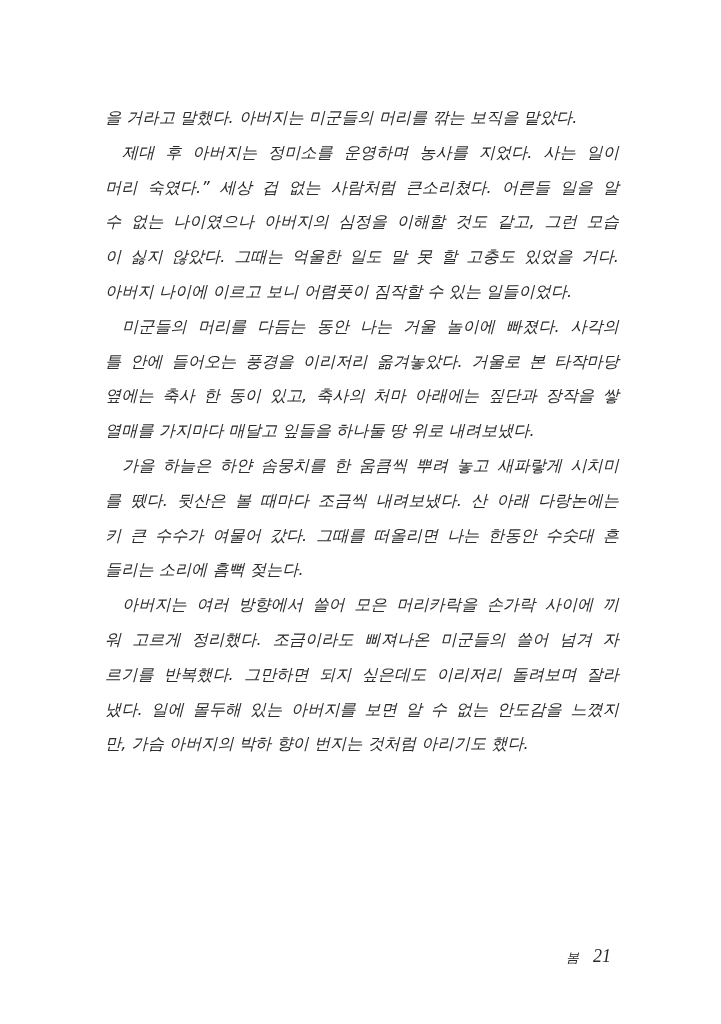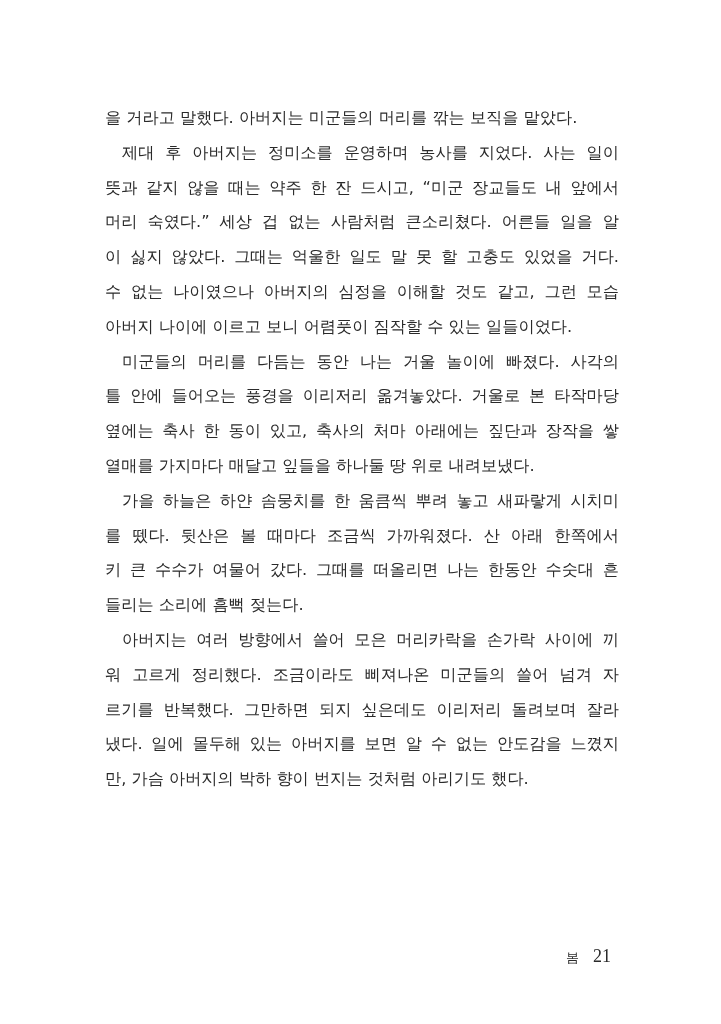--- a/index.html
+++ b/index.html
@@ -15,20 +15,21 @@
       font-family: "DejaVu Sans", "Liberation Sans", sans-serif;
       color: #2a2a2a;
     }
     .page {
       position: absolute;
       left: 0;
       top: 0;
       width: 721px;
       height: 1024px;
       background: #ffffff;
+      font-style: italic;
     }
     .body-text {
       position: absolute;
       left: 105px;
       top: 101px;
       width: 514px;
     }
     .line {
       height: 34.8px;
       line-height: 34.8px;
@@ -63,31 +64,30 @@
       text-align: right;
     }
   </style>
 </head>
 <body>
 
 <div class="page">
   <div class="body-text">
     <div class="line last">을 거라고 말했다. 아버지는 미군들의 머리를 깎는 보직을 맡았다.</div>
     <div class="line indent">제대 후 아버지는 정미소를 운영하며 농사를 지었다. 사는 일이</div>
-    <div class="line">뜻과 같지 않을 때는 약주 한 잔 드시고, “미군 장교들도 내 앞에서</div>
     <div class="line">머리 숙였다.” 세상 겁 없는 사람처럼 큰소리쳤다. 어른들 일을 알</div>
+    <div class="line">수 없는 나이였으나 아버지의 심정을 이해할 것도 같고, 그런 모습</div>
     <div class="line">이 싫지 않았다. 그때는 억울한 일도 말 못 할 고충도 있었을 거다.</div>
-    <div class="line">수 없는 나이였으나 아버지의 심정을 이해할 것도 같고, 그런 모습</div>
     <div class="line last">아버지 나이에 이르고 보니 어렴풋이 짐작할 수 있는 일들이었다.</div>
     <div class="line indent">미군들의 머리를 다듬는 동안 나는 거울 놀이에 빠졌다. 사각의</div>
     <div class="line">틀 안에 들어오는 풍경을 이리저리 옮겨놓았다. 거울로 본 타작마당</div>
     <div class="line">옆에는 축사 한 동이 있고, 축사의 처마 아래에는 짚단과 장작을 쌓</div>
     <div class="line last">열매를 가지마다 매달고 잎들을 하나둘 땅 위로 내려보냈다.</div>
     <div class="line indent">가을 하늘은 하얀 솜뭉치를 한 움큼씩 뿌려 놓고 새파랗게 시치미</div>
-    <div class="line">를 뗐다. 뒷산은 볼 때마다 조금씩 가까워졌다. 산 아래 한쪽에서</div>
+    <div class="line">를 뗐다. 뒷산은 볼 때마다 조금씩 내려보냈다. 산 아래 다랑논에는</div>
     <div class="line">키 큰 수수가 여물어 갔다. 그때를 떠올리면 나는 한동안 수숫대 흔</div>
     <div class="line last">들리는 소리에 흠뻑 젖는다.</div>
     <div class="line indent">아버지는 여러 방향에서 쓸어 모은 머리카락을 손가락 사이에 끼</div>
     <div class="line">워 고르게 정리했다. 조금이라도 삐져나온 미군들의 쓸어 넘겨 자</div>
     <div class="line">르기를 반복했다. 그만하면 되지 싶은데도 이리저리 돌려보며 잘라</div>
     <div class="line">냈다. 일에 몰두해 있는 아버지를 보면 알 수 없는 안도감을 느꼈지</div>
     <div class="line last">만, 가슴 아버지의 박하 향이 번지는 것처럼 아리기도 했다.</div>
   </div>
 
   <div class="footer">

